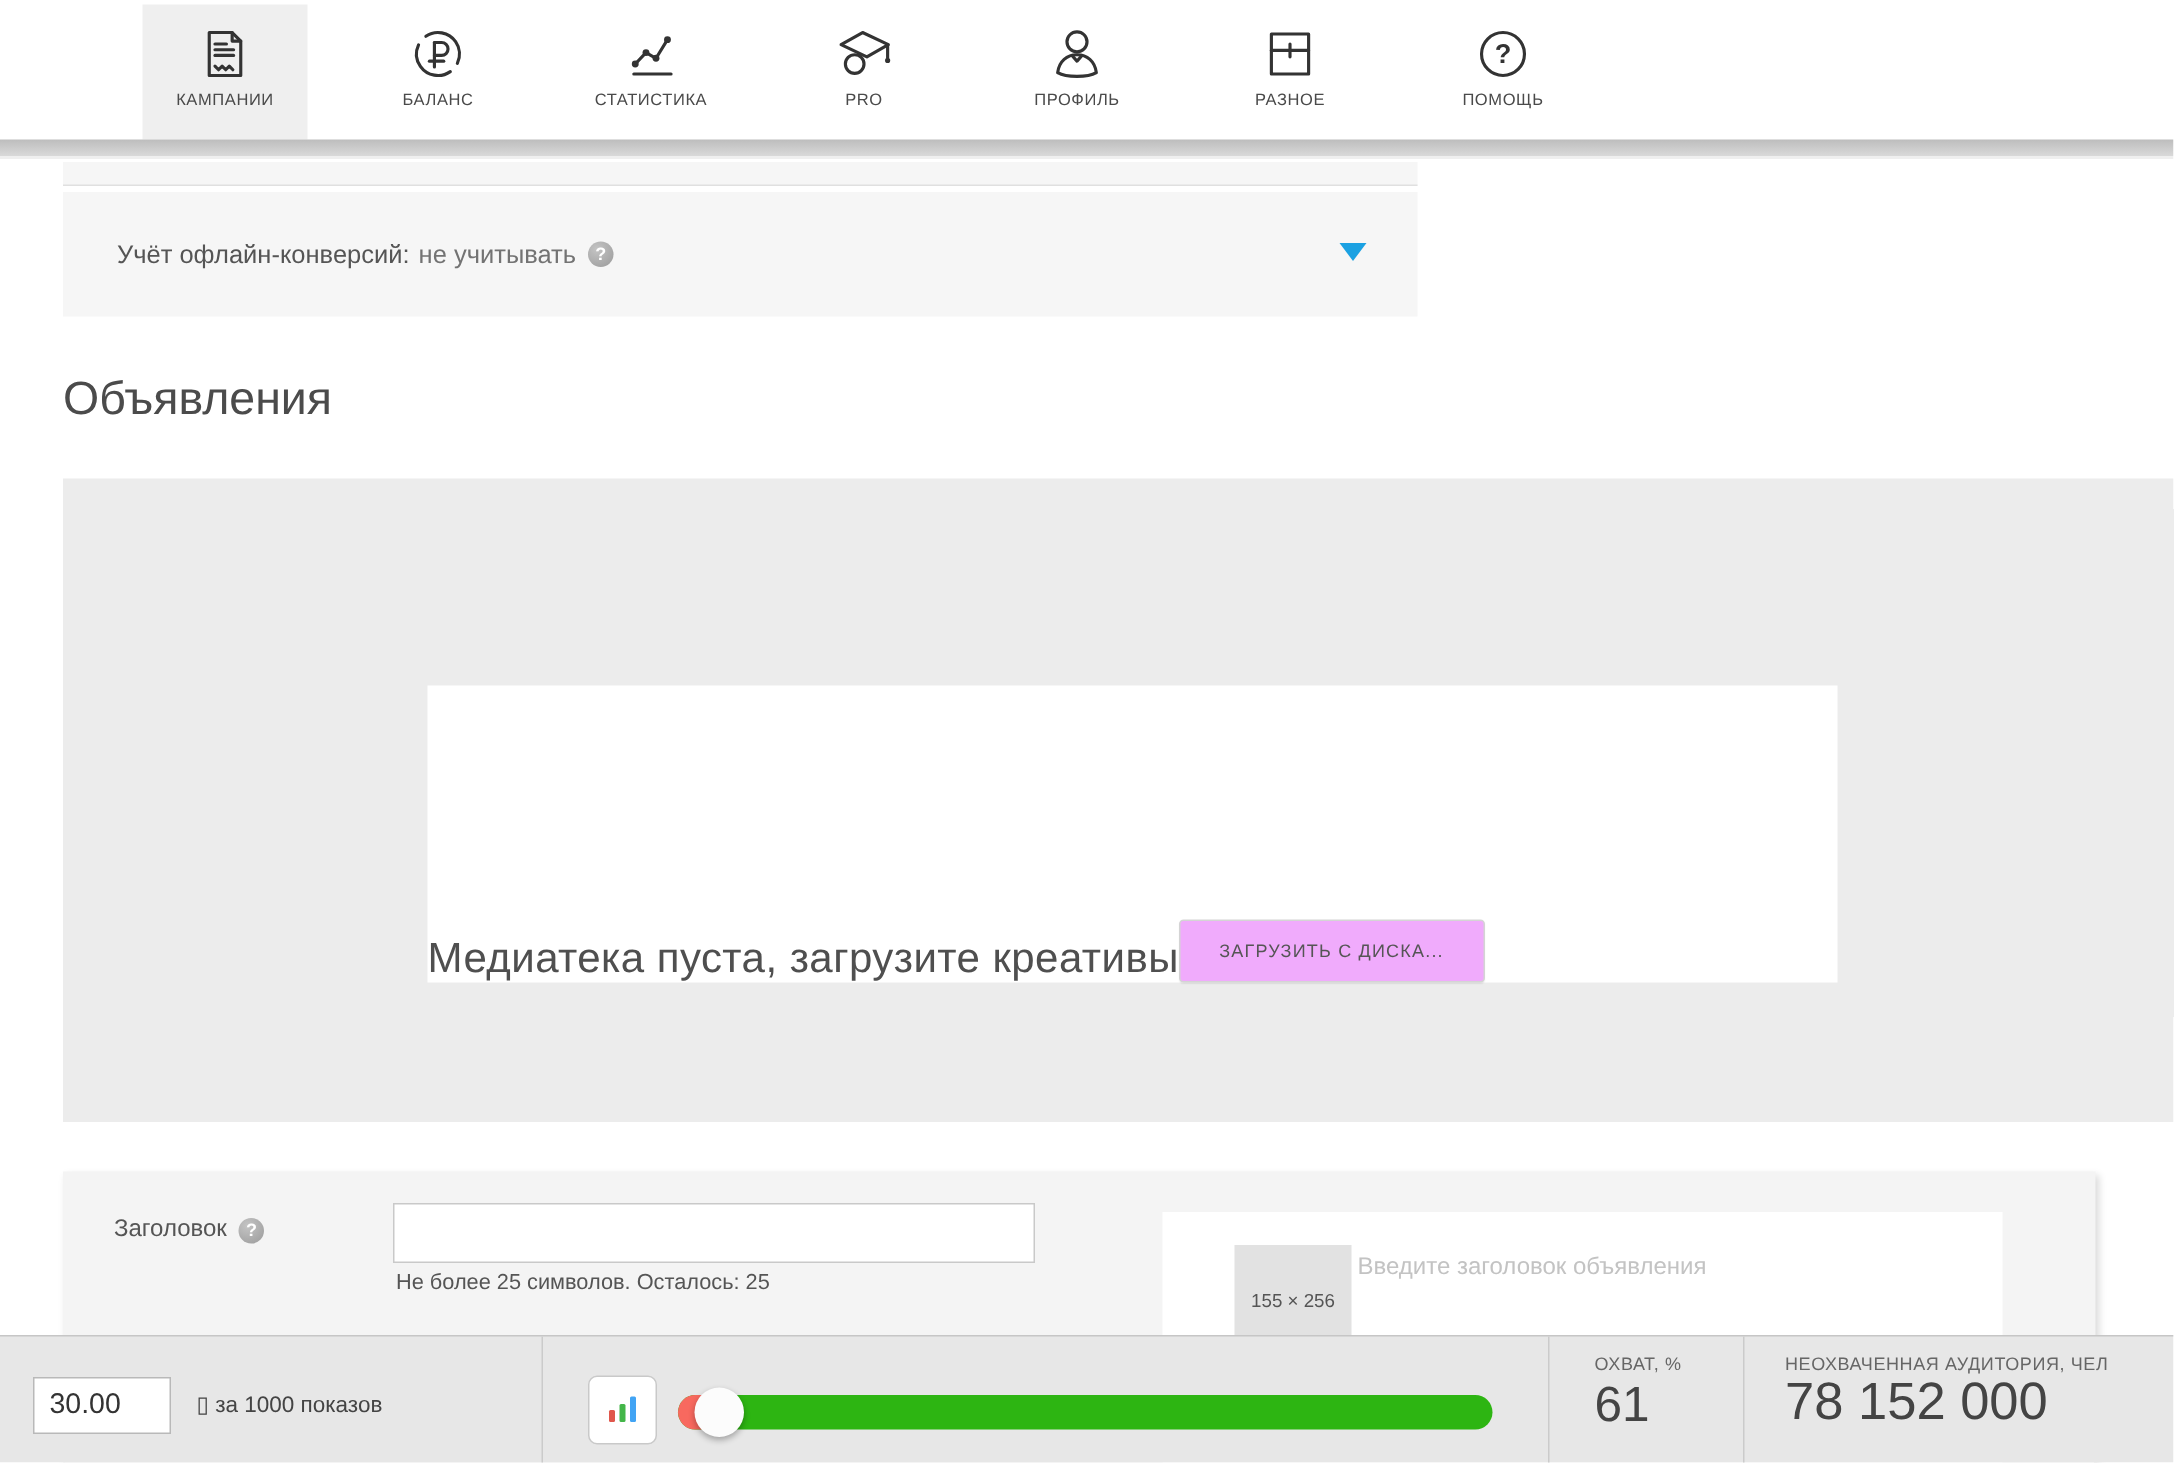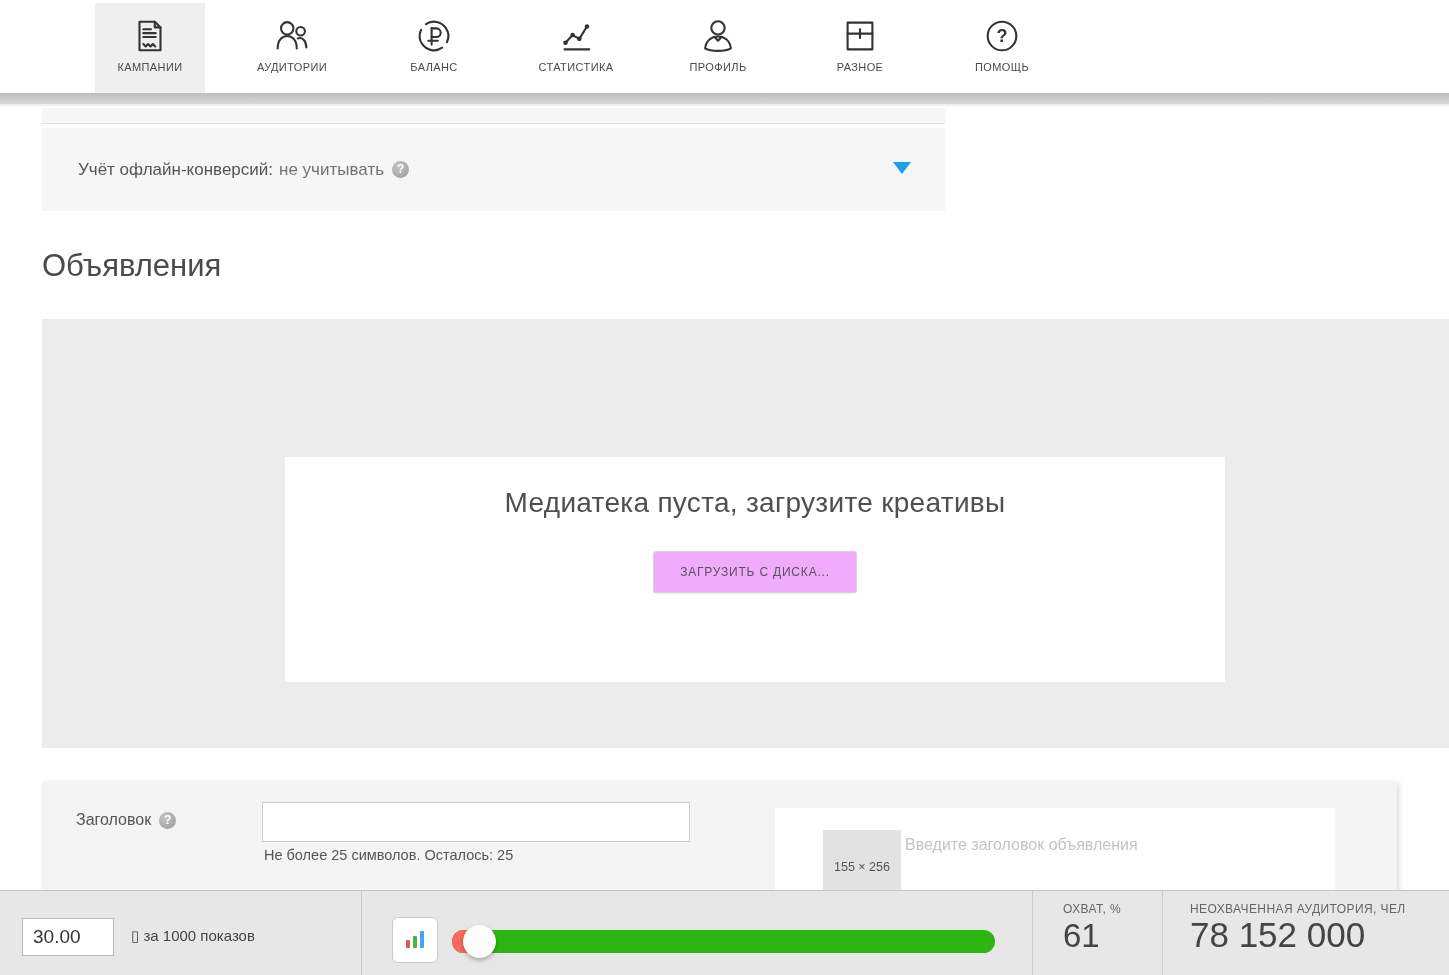--- a/index.html
+++ b/index.html
@@ -39,22 +39,22 @@
 
   
   .ads-heading { position:absolute; top:248px; left:42px; font-size:31px; font-weight:400;
                  color:#4b4b4b; }
   .media-panel { position:absolute; top:319px; left:42px; width:1407px; height:429px;
                  background:#ececec; }
   .close-media-btn { position:absolute; top:18px; right:14px; padding:11px 22px;
                      background:#fbfbfb; border:1px solid #dcdcdc; border-radius:2px;
                      font-size:12px; letter-spacing:1px; color:#555; cursor:pointer;
                      font-family:"Liberation Sans", sans-serif; }
-  .media-card { position:absolute; top:138px; left:243px; width:940px; height:225px;
-                background:#fff; display:flex; flex-direction:column; align-items:center; }
+  .media-card { position:absolute; top:138px; left:243px; width:940px; height:198px;
+                background:#fff; display:flex; flex-direction:row; align-items:flex-end; }
   .media-empty { margin-top:30px; font-size:28px; font-weight:300; letter-spacing:.3px; color:#4f4f4f; }
   .upload-btn { margin-top:32px; padding:13px 26px; background:#f0abfc;
                 border:1px solid #d4d4d4; border-radius:3px; font-size:12px;
                 letter-spacing:.8px; color:#555; cursor:pointer;
                 box-shadow:0 1px 1px rgba(0,0,0,.08); font-family:"Liberation Sans", sans-serif; }
 
   
   .form-panel { position:absolute; top:781px; left:42px; width:1355px; height:200px;
                 background:#f4f4f4; box-shadow:2px 2px 5px rgba(0,0,0,.15); }
   .title-label-row { position:absolute; left:34px; top:30px; display:flex; align-items:flex-end; }
@@ -109,48 +109,48 @@
           <line x1="15" y1="15" x2="23" y2="15"></line>
             <line x1="15" y1="19" x2="28" y2="19"></line>
           <line x1="15" y1="23" x2="28" y2="23"></line>
           <path d="M15 30.5l2.5 2.5 2.5-2.5 2.5 2.5 2.5-2.5 2.5 2.5"></path>
         </svg></span>
       <span class="nav-label">КАМПАНИИ</span>
     </div>
     <div class="nav-item">
       <span class="nico">
         <svg viewBox="0 0 44 44">
-          <circle cx="17" cy="14" r="6.5"></circle>
-          <path d="M7 35c0-8.5 4.5-13 10-13s10 4.5 10 13"></path>
-          <circle cx="31" cy="17" r="4.5"></circle>
-          <path d="M28 24.5c4.5-1.5 9 2 9 9.5"></path>
-        </svg></span>
-      <span class="nav-label">АУДИТОРИИ</span>
-    </div>
-    <div class="nav-item">
-      <span class="nico">
-        <svg viewBox="0 0 44 44">
           <circle cx="22" cy="22" r="15" stroke-dasharray="39 8" transform="rotate(55 22 22)"></circle>
           <path d="M19.5 14v17"></path>
             <path d="M19.5 14h5a4.5 4.5 0 0 1 0 9h-5"></path>
             <path d="M16 27h10"></path>
         </svg></span>
       <span class="nav-label">БАЛАНС</span>
     </div>
     <div class="nav-item">
       <span class="nico">
         <svg viewBox="0 0 44 44">
           <polyline points="11,29 18.5,21 25.5,25 33.5,12"></polyline>
           <circle class="fil" cx="11" cy="29" r="2.4"></circle>
             <circle class="fil" cx="18.5" cy="21" r="2.4"></circle>
           <circle class="fil" cx="25.5" cy="25" r="2.4"></circle>
             <circle class="fil" cx="33.5" cy="12" r="2.4"></circle>
           <line x1="10" y1="36" x2="36" y2="36" stroke-width="2.8"></line>
         </svg></span>
       <span class="nav-label">СТАТИСТИКА</span>
+    </div>
+    <div class="nav-item">
+      <span class="nico">
+        <svg viewBox="0 0 44 44">
+          <path d="M21 7l18 8.5L24 24 6 15.5z"></path>
+          <path d="M38.5 16v8.5"></path>
+            <circle class="fil" cx="38.5" cy="26.5" r="1.8"></circle>
+          <circle cx="15.5" cy="29" r="6.5"></circle>
+        </svg></span>
+      <span class="nav-label">PRO</span>
     </div>
     <div class="nav-item">
       <span class="nico">
         <svg viewBox="0 0 44 44">
           <circle cx="22" cy="13.5" r="7"></circle>
           <path d="M8.5 35c1-8 6.5-12.5 13.5-12.5S34.5 27 35.5 35c-6 3.5-21 3.5-27 0z"></path>
           <path d="M18.5 23l3.5 4 3.5-4"></path>
         </svg></span>
       <span class="nav-label">ПРОФИЛЬ</span>
     </div>

